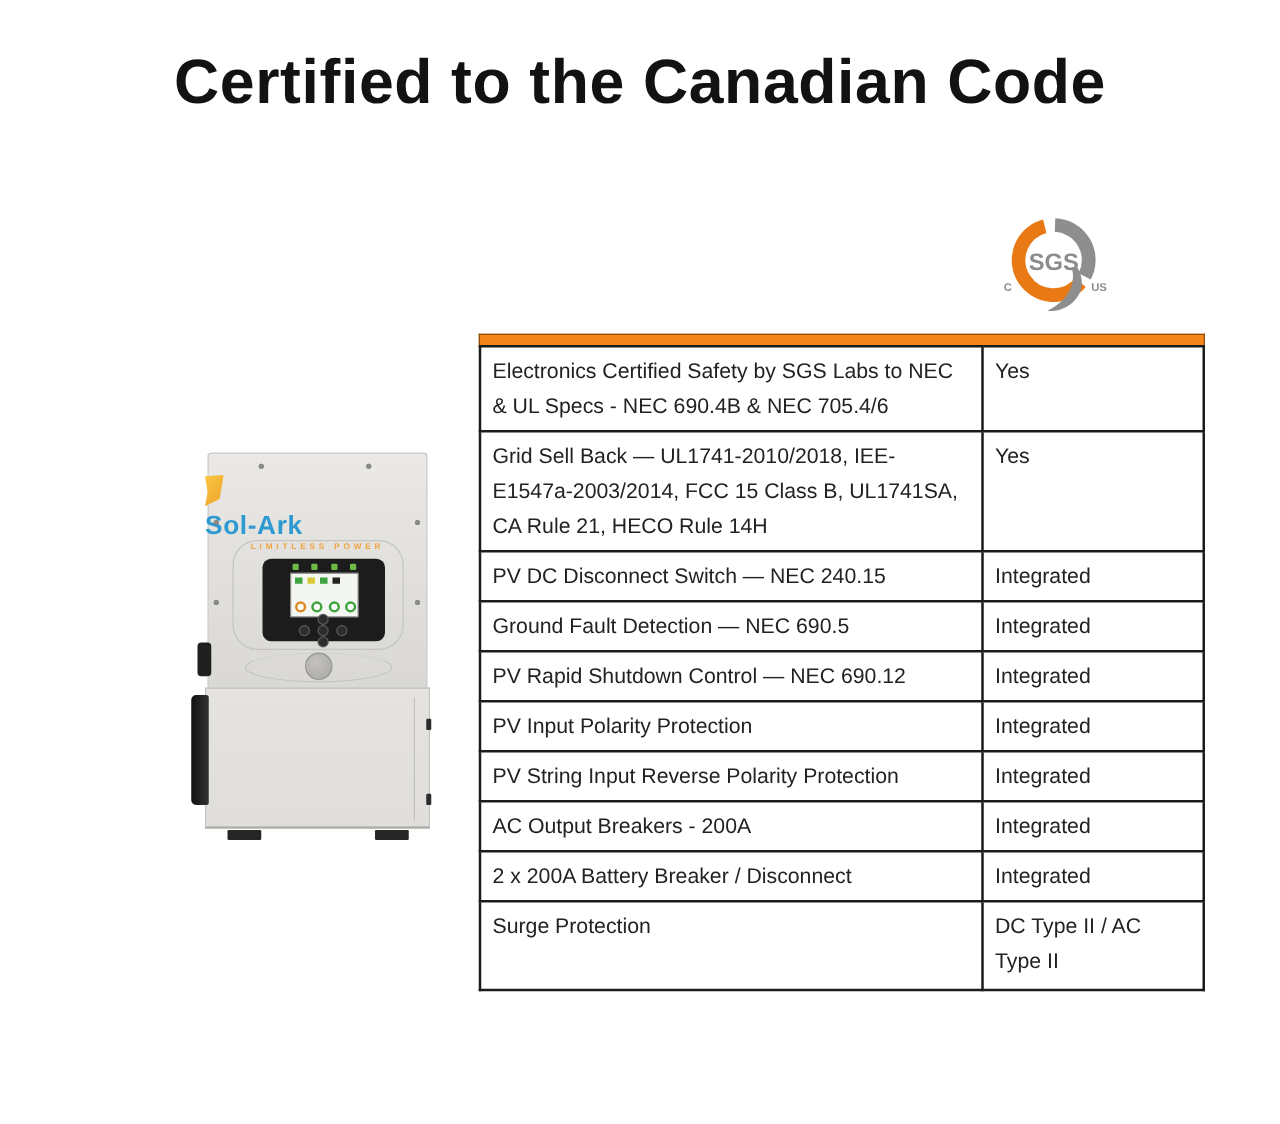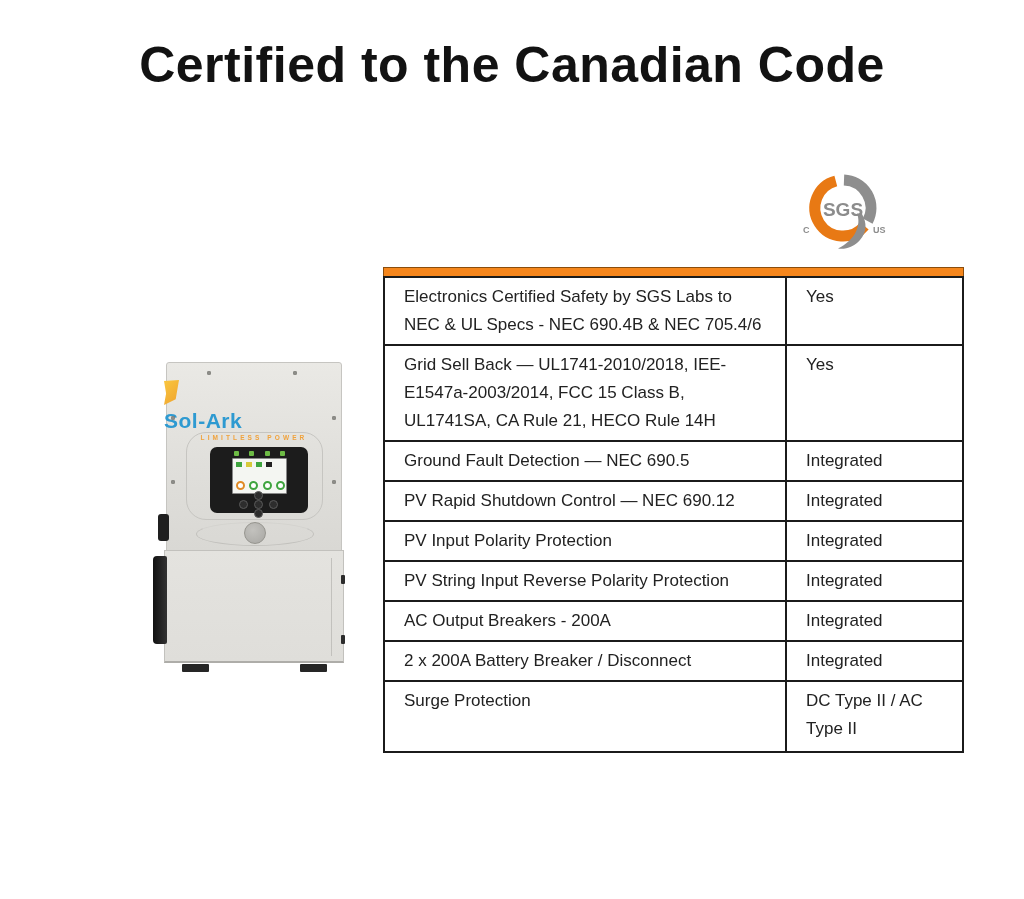--- a/index.html
+++ b/index.html
@@ -13,21 +13,21 @@
     color: #121212; font-family: "Liberation Sans", sans-serif; }
 
   
   .sgs-logo { position: absolute; left: 796px; top: 170px; width: 100px; height: 86px; }
 
   
   .spec-table-wrap { position: absolute; left: 383px; top: 267px; width: 581px; }
   .accent-bar { height: 9px; width: 100%; border: 1px solid #8a4d0d; border-bottom: none; }
   table.spec { width: 100%; border-collapse: collapse; table-layout: fixed;
     font-size: 17px; line-height: 28px; color: #222; }
-  table.spec td { border: 2px solid #1b1b1b; vertical-align: top; padding: 5px 19px; }
+  table.spec td { border: 2px solid #1b1b1b; vertical-align: top; padding: 5px 9px; }
   td.feature { width: 402px; text-align: left; }
   td.status { text-align: left; }
   tr.r-tall td { height: 66px; }
   tr.r-xtall td { height: 94px; }
   tr.r-single td { height: 38px; }
   tr.r-last td { height: 71px; margin-top: 12px; }
 
   
   .inverter { position: absolute; left: 164px; top: 362px; width: 180px; height: 312px; }
   .inv-upper { position: absolute; left: 2px; top: 0; width: 176px; height: 189px;
@@ -171,20 +171,24 @@
       <tbody>
         <tr class="r-tall">
           <td class="feature">Electronics Certified Safety by SGS Labs to NEC &amp; UL Specs - NEC 690.4B &amp; NEC 705.4/6</td>
           <td class="status">Yes</td>
         </tr>
         <tr class="r-xtall">
           <td class="feature">Grid Sell Back — UL1741-2010/2018, IEE-E1547a-2003/2014, FCC 15 Class B, UL1741SA, CA Rule 21, HECO Rule 14H</td>
           <td class="status">Yes</td>
         </tr>
         <tr class="r-single">
+          <td class="feature">PV DC Disconnect Switch — NEC 240.15</td>
+          <td class="status">Integrated</td>
+        </tr>
+        <tr class="r-single">
           <td class="feature">Ground Fault Detection — NEC 690.5</td>
           <td class="status">Integrated</td>
         </tr>
         <tr class="r-single">
           <td class="feature">PV Rapid Shutdown Control — NEC 690.12</td>
           <td class="status">Integrated</td>
         </tr>
         <tr class="r-single">
           <td class="feature">PV Input Polarity Protection</td>
           <td class="status">Integrated</td>

